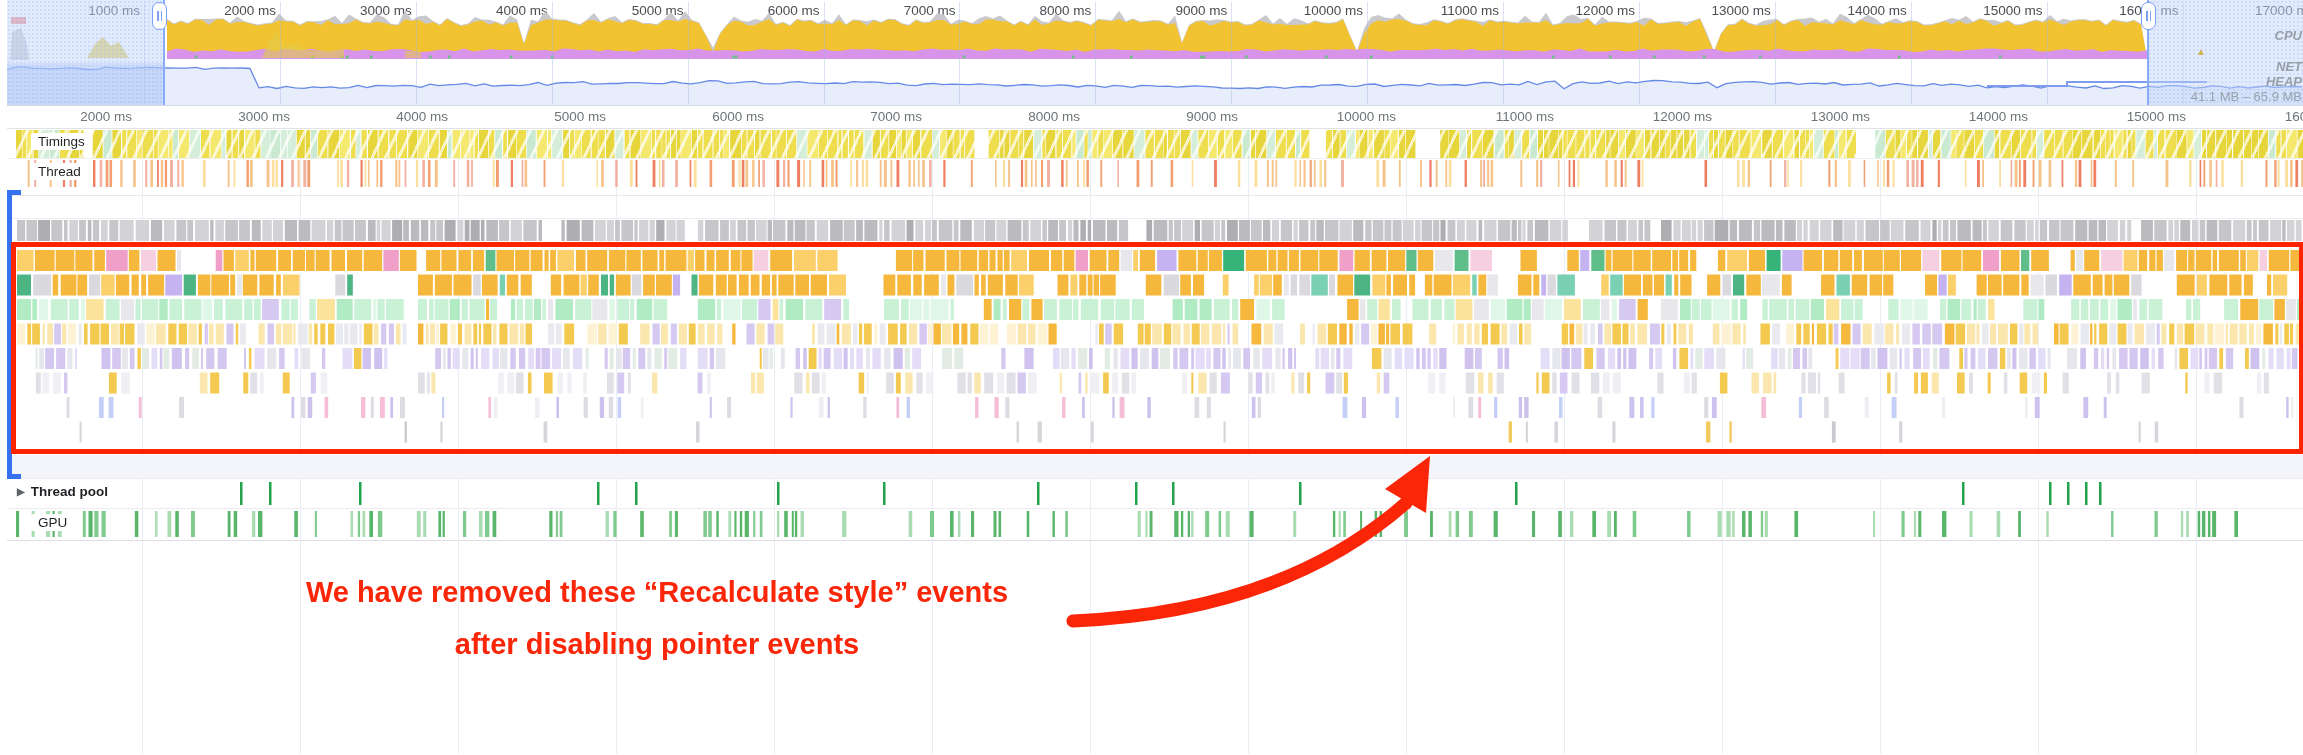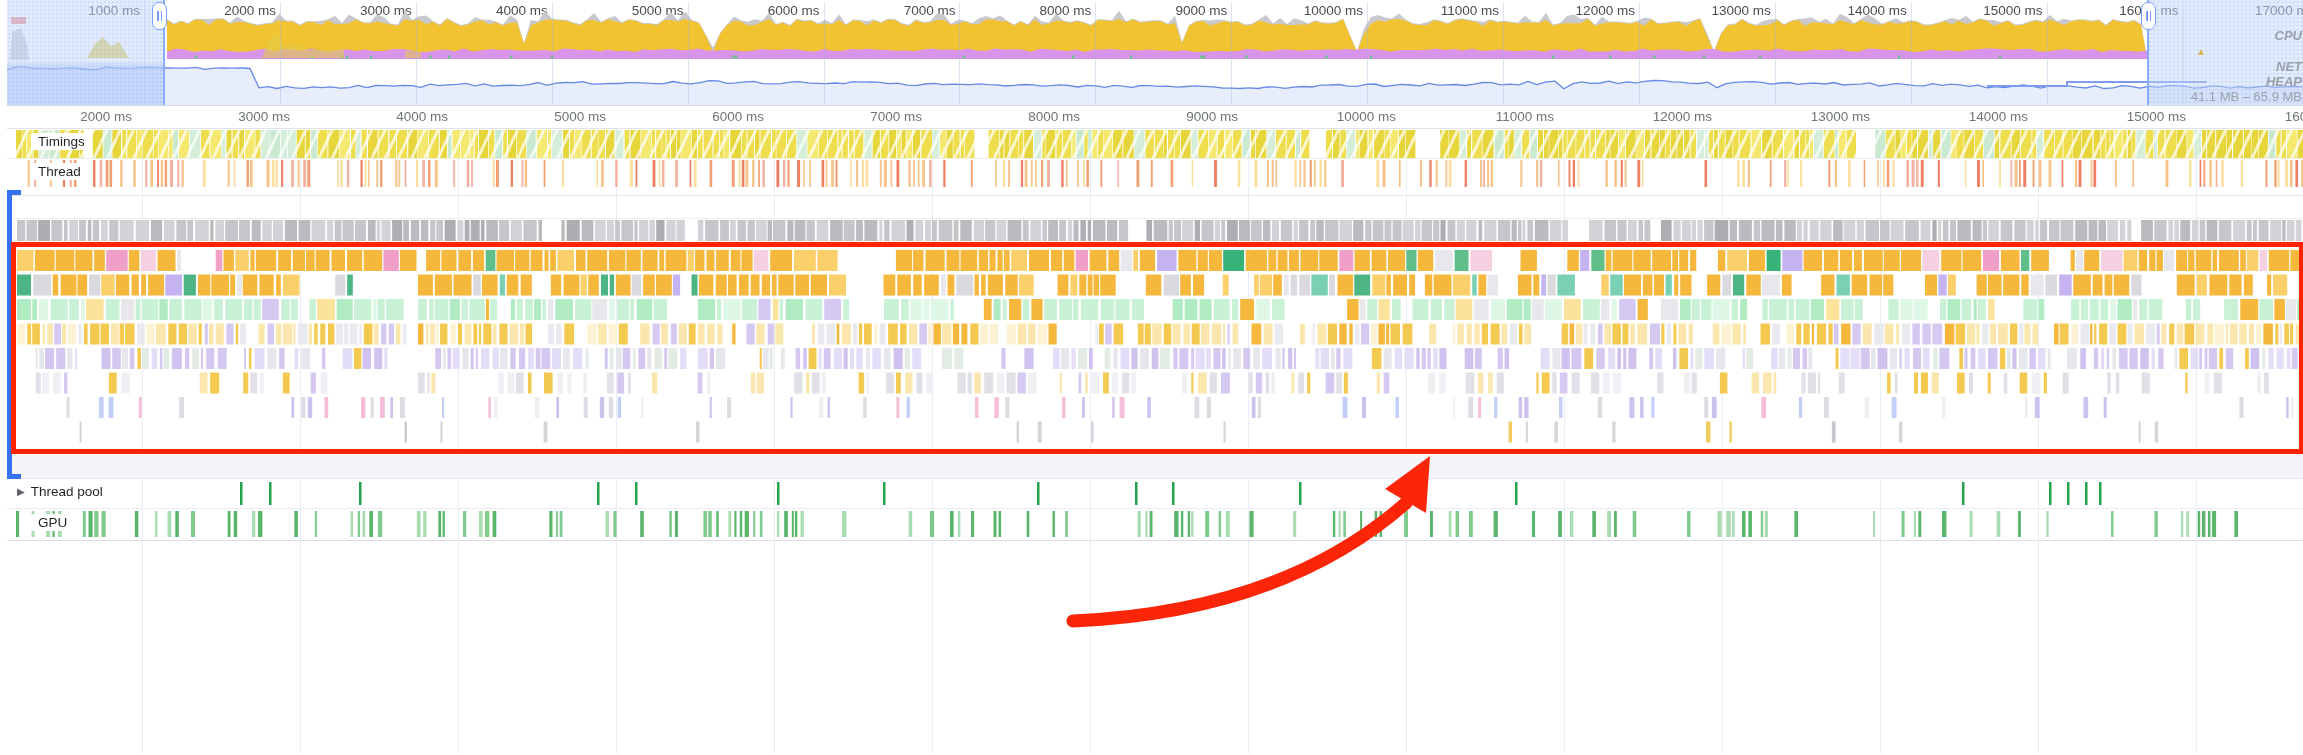--- a/index.html
+++ b/index.html
@@ -17,21 +17,21 @@
   .shade{position:absolute;top:0;height:105px;background:rgba(198,216,250,.5);z-index:5;
     background-image:radial-gradient(rgba(110,150,240,.18) 1px,transparent 1px);background-size:4px 4px;}
   .sel-edge{position:absolute;top:0;width:2px;height:105px;background:#8aacf8;z-index:5;}
   .handle{position:absolute;top:2px;width:13px;height:26px;background:#fff;border:1.5px solid #7a9ff5;
     border-radius:7px;z-index:6;display:flex;align-items:center;justify-content:center;gap:2px;}
   .handle i{display:block;width:1.5px;height:10px;background:#7a9ff5;}
   .side-lab{position:absolute;right:8px;font-size:13px;font-weight:700;color:#979fa9;z-index:6;font-style:italic;}
   .side-range{position:absolute;right:8px;font-size:13px;color:#9aa2ad;z-index:6;white-space:nowrap;}
   
   .chip{position:absolute;background:#fff;padding:1px 7px;font-size:13.5px;color:#1f2124;z-index:4;border-radius:2px;}
-  .plain-lab{position:absolute;font-size:13.5px;color:#1f2124;z-index:4;white-space:nowrap;}
+  .plain-lab{position:absolute;font-size:13.5px;color:#1f2124;z-index:4;white-space:nowrap;font-weight:bold;}
   .tri{color:#5f6368;font-size:10px;vertical-align:1px;margin-right:6px;}
   #main-header{position:absolute;left:9px;top:199px;font-size:13.5px;color:#1b1d1f;z-index:4;white-space:nowrap;}
   .hatch{position:absolute;left:9px;top:130px;width:2292px;height:28px;z-index:3;
     background:repeating-linear-gradient(115deg,rgba(255,255,255,0) 0 9px,rgba(255,255,255,.7) 9px 12px);}
   .hline{position:absolute;left:0;width:2303px;height:1px;z-index:3;}
   
   #hl-rect{position:absolute;left:4px;top:242px;width:2293px;height:212px;border:5px solid;z-index:7;box-sizing:border-box;}
   #bracket{position:absolute;left:0;top:190px;width:14px;height:289px;z-index:7;}
   #bracket .v{position:absolute;left:0;top:0;width:5px;height:289px;}
   #bracket .s1{position:absolute;left:0;top:0;width:14px;height:5px;}
@@ -2189,17 +2189,19 @@
   <div class="chip" style="left:24px;top:514px">GPU</div>
 
   <div id="bracket">
     <div class="v" style="background: rgb(54, 114, 240);"></div>
       <div class="s1" style="background: rgb(54, 114, 240);"></div>
       <div class="s2" style="background: rgb(54, 114, 240);"></div>
   </div>
 
   <div id="hl-rect" style="border-color: rgb(254, 36, 0);"></div>
 
+  <div class="anno" style="top: 576px; color: rgb(251, 37, 8);" id="anno1">We have removed these “Recalculate style” events</div>
+  <div class="anno" style="top: 628px; color: rgb(251, 37, 8);" id="anno2">after disabling pointer events</div>
   <svg id="anno-svg" width="2303" height="755">
     <path id="arrow-shaft" d="M 1066 621 C 1180 616, 1302 588, 1399 503" fill="none" stroke-width="13" stroke-linecap="round" stroke="#fb2508"></path>
     <polygon id="arrow-head" points="1423,456 1419,513 1378,489" fill="#fb2508"></polygon>
   </svg>
 </div>
 
 </body></html>

